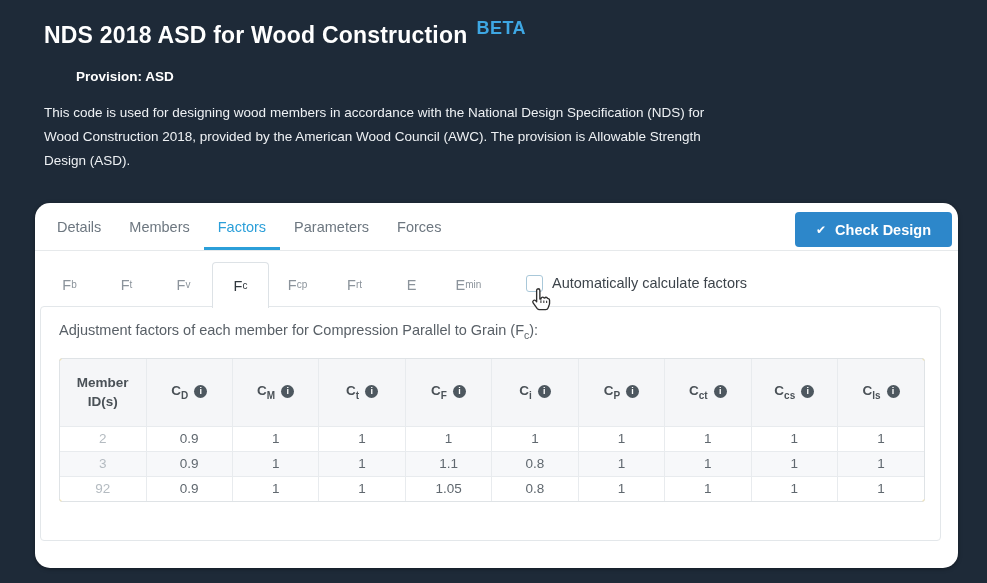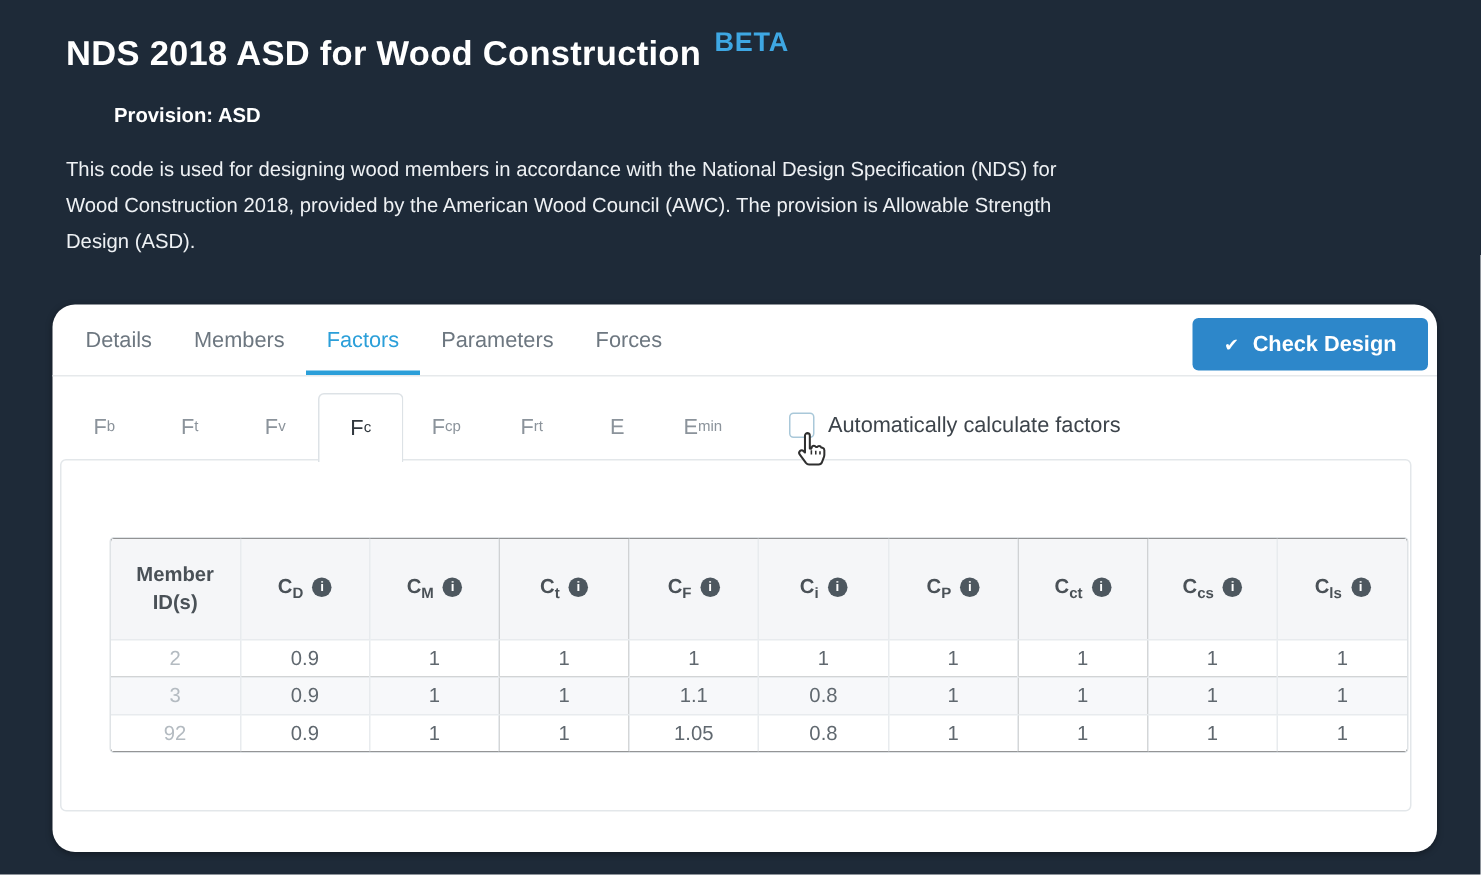--- a/index.html
+++ b/index.html
@@ -61,41 +61,41 @@
     width:57px;height:45px;display:flex;align-items:center;justify-content:center;
     font-size:14.5px;color:#8b939b;cursor:pointer;box-sizing:border-box;
   }
   .subtab sub{font-size:10px;}
   .subtab.active{
     background:#ffffff;border:1px solid #dde2e6;border-bottom:none;
     border-radius:4px 4px 0 0;color:#30373d;height:46px;
   }
   
   .chk-row{
-    position:absolute;top:72px;left:491px;display:flex;align-items:center;gap:9px;z-index:4;
+    position:absolute;top:72px;left:491px;display:flex;gap:9px;z-index:4;
   }
   .checkbox{
     width:17px;height:17px;background:#fff;border:1px solid #a9c8d9;
     border-radius:3px;box-sizing:border-box;cursor:pointer;
   }
   .chk-label{font-size:14.5px;color:#3d444b;cursor:pointer;}
   
   .panel{
     position:absolute;top:103px;left:5px;width:901px;height:235px;
     border:1px solid #e3e7ea;border-radius:4px;background:#fff;box-sizing:border-box;
   }
   .caption{
     position:absolute;top:15px;left:18px;
     font-size:14.5px;color:#596067;
   }
   .caption sub{font-size:10.5px;}
   
   .tablewrap{
-    position:absolute;top:51px;left:32px;width:864px;
-    border:1px solid #dfe3e6;border-radius:3px;overflow:hidden;background:#000000;
+    position:absolute;top:51px;left:18px;width:864px;
+    border:1px solid #dfe3e6;border-radius:3px;overflow:hidden;background:#eab308;
   }
   table{width:100%;border-collapse:collapse;table-layout:fixed;}
   th,td{
     text-align:center;vertical-align:middle;
     border-right:1px solid #e8ebee;border-bottom:1px solid #e8ebee;
     box-sizing:border-box;
   }
   th:last-child,td:last-child{border-right:none;}
   tbody tr:last-child td{border-bottom:none;}
   thead th{
@@ -173,20 +173,23 @@
         <sub>min</sub>
       </div>
     </div>
 
   <div class="chk-row">
     <div class="checkbox"></div>
     <div class="chk-label">Automatically calculate factors</div>
   </div>
 
   <div class="panel">
+    <div class="caption">
+      <span>Adjustment factors of each member for Compression Parallel to Grain (F</span><sub>c</sub><span>):</span>
+    </div>
     <div class="tablewrap">
       <table>
         <colgroup>
             <col style="width:86px">
           </colgroup>
         <thead>
             <tr>
               <th class="idhead">
                 <div>Member</div>
                 <div>ID(s)</div>

